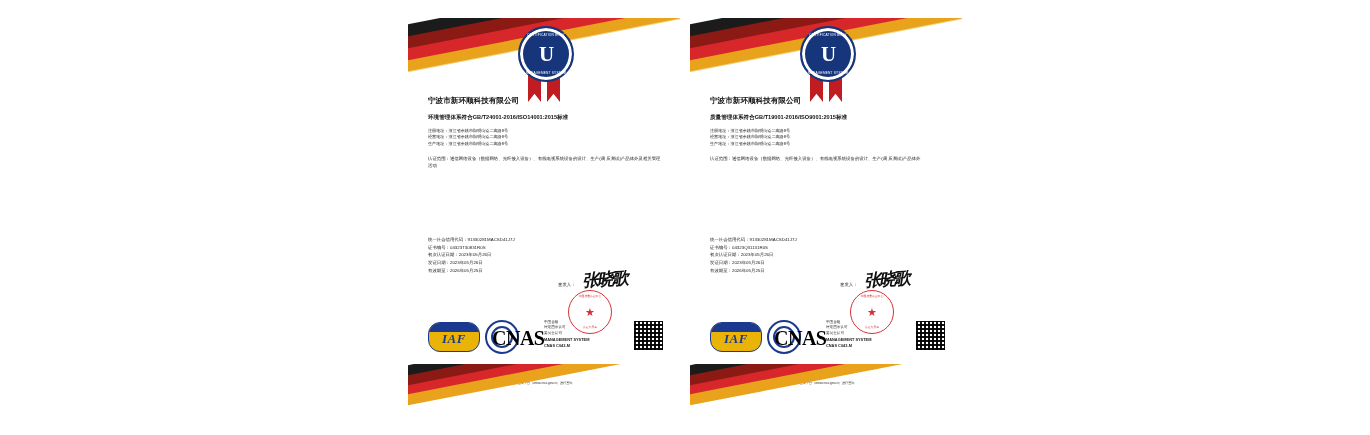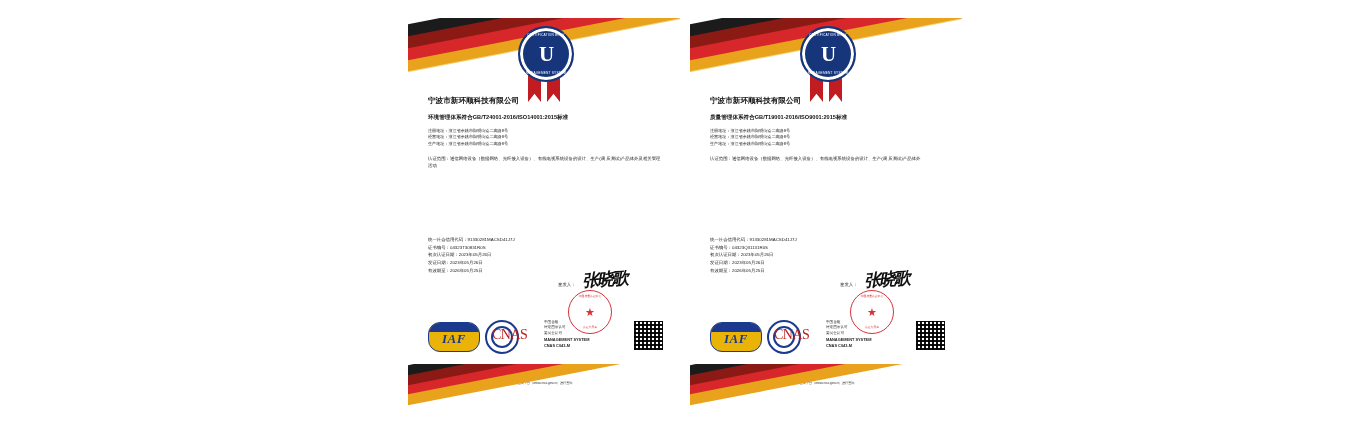--- a/index.html
+++ b/index.html
@@ -298,23 +298,23 @@
     position: absolute;
     left: 4px; top: 4px;
     width: 18px; height: 18px;
     border-radius: 50%;
     border: 2px solid #1b3a8f;
   }
   .cnas .cnas-txt {
     position: absolute;
     left: 8px; top: 7px;
     font-family: "Liberation Serif", serif;
-    font-weight: normal;
-    font-size: 14px;
-    color: #b91c1c;
+    font-weight: bold;
+    font-size: 20px;
+    color: #000000;
     letter-spacing: -.5px;
   }
   .cnas-side {
     position: absolute;
     left: 116px; top: 2px;
     width: 56px;
   }
   .cnas-side div {
     font-size: 3.6px;
     color: #1b1b1b;

